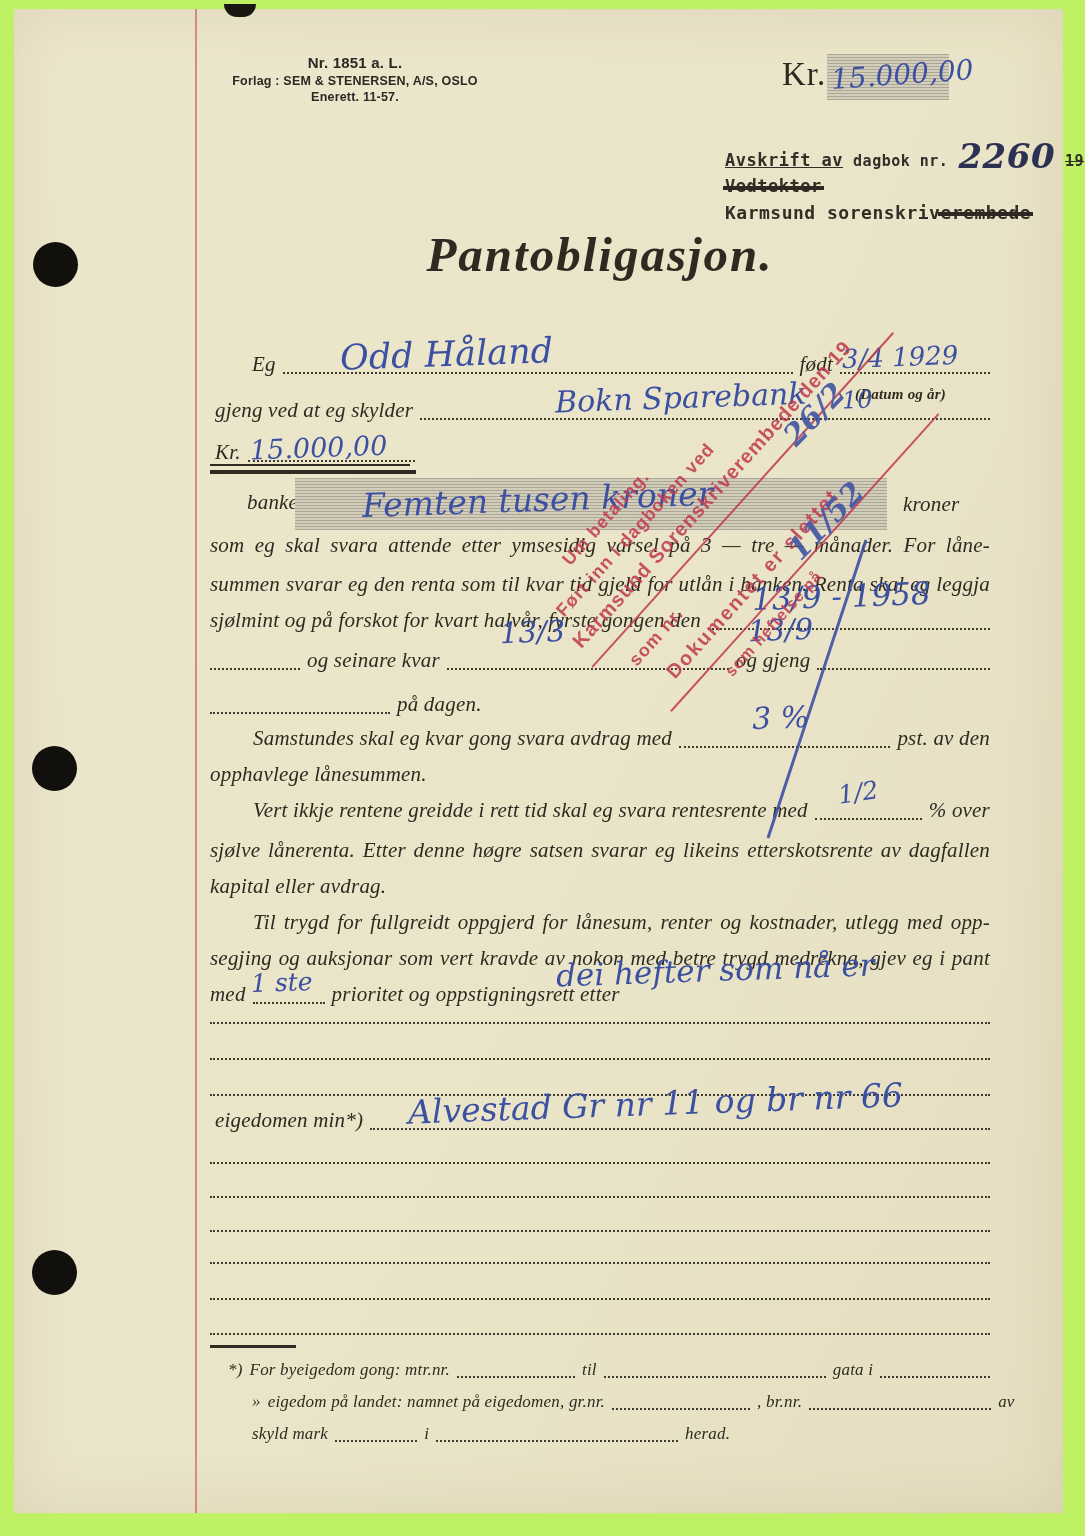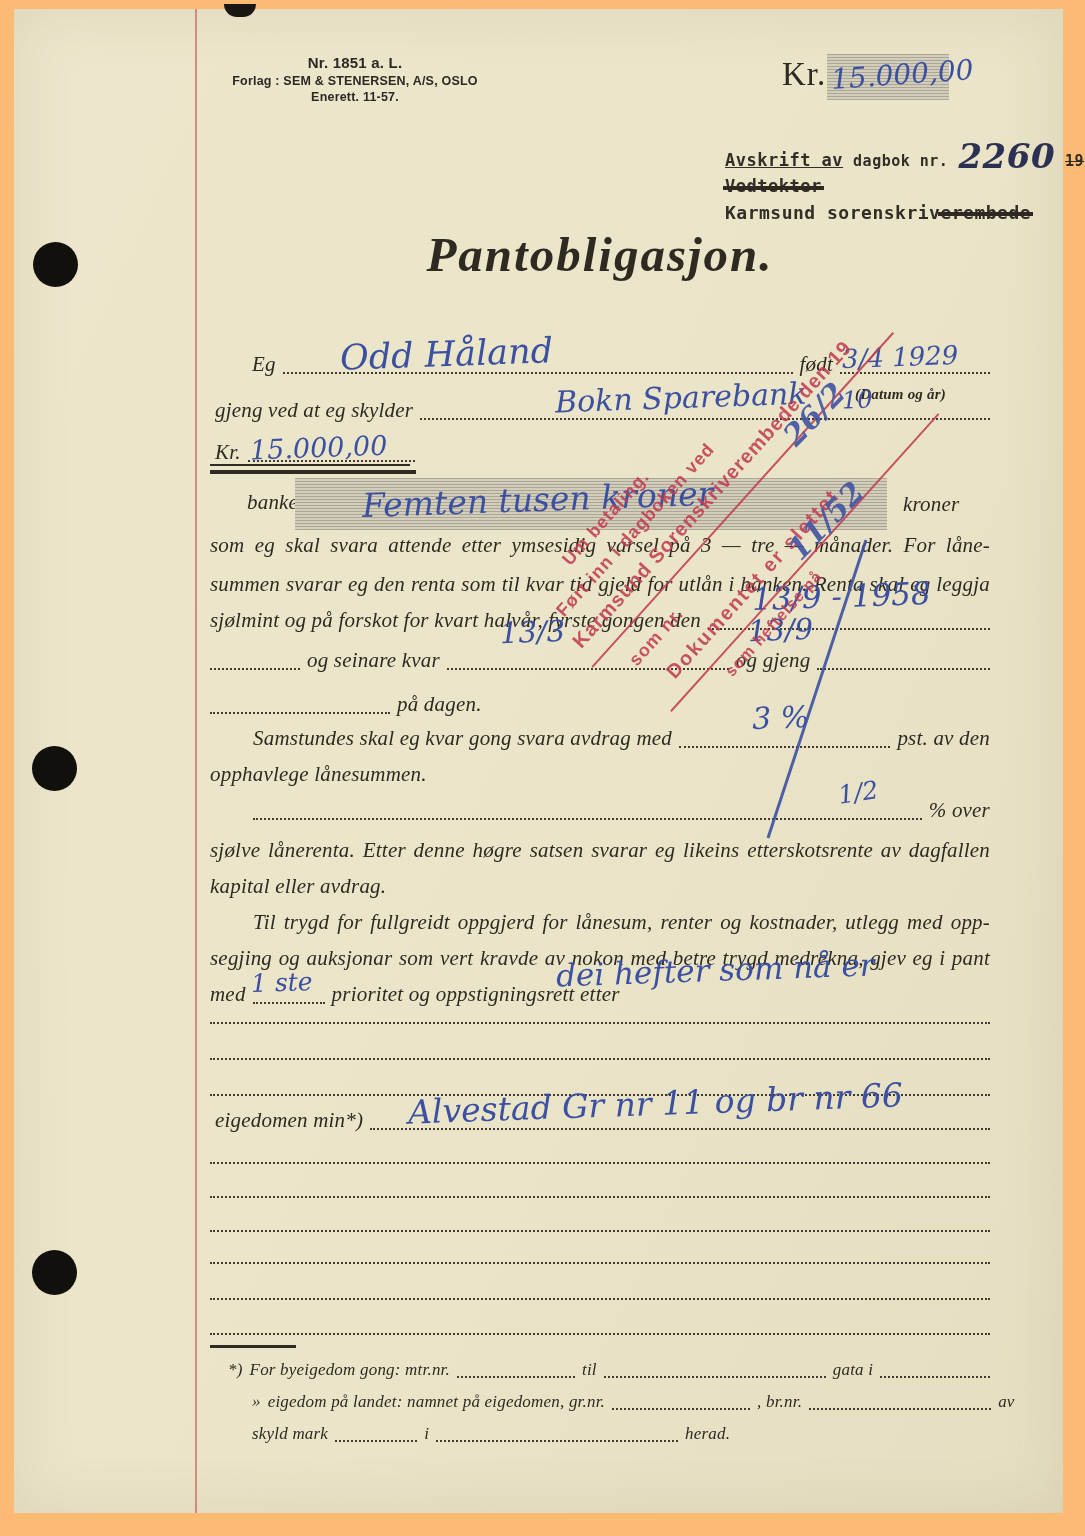--- a/index.html
+++ b/index.html
@@ -1,16 +1,16 @@
 <!DOCTYPE html>
 <html><head>
 <meta charset="utf-8">
 <style>
   html,body{margin:0;padding:0;background:#191613;}
-  .scan{position:relative;width:1085px;height:1536px;background:#fdba74;overflow:hidden;
+  .scan{position:relative;width:1085px;height:1536px;background:#bef264;overflow:hidden;
         font-family:"Liberation Serif",serif;}
   .paper{position:absolute;left:14px;top:9px;width:1049px;height:1504px;
          background:linear-gradient(115deg,#ece6cc 0%,#eae4c8 55%,#e5dec1 100%);
          box-shadow:inset 0 0 60px rgba(120,100,50,0.12);}
   .red-margin{position:absolute;left:195px;top:9px;width:2px;height:1504px;background:#cf7d74;opacity:.85;}
   .hole{position:absolute;width:45px;height:45px;border-radius:50%;background:#12100c;}
   .notch{position:absolute;left:224px;top:4px;width:32px;height:13px;border-radius:0 0 16px 16px;background:#1a1712;}
 
   
   .pt{position:absolute;font-family:"Liberation Serif",serif;font-style:italic;
@@ -143,20 +143,21 @@
 
   <div class="pt row" style="left:253px;top:726px;width:737px;text-align:right;">
     <span>Samstundes skal eg kvar gong svara avdrag med</span>
     <span class="blank grow"></span>
     <span>pst. av den</span>
   </div>
   <div class="hw" style="left:752px;top:700px;font-size:30px;">3 %</div>
   <div class="pt" style="left:210px;top:762px;">opphavlege lånesummen.</div>
 
   <div class="pt row" style="left:253px;top:798px;width:737px;">
+    <span>Vert ikkje rentene greidde i rett tid skal eg svara rentesrente med</span>
     <span class="blank grow"></span>
     <span>% over</span>
   </div>
   <div class="hw" style="left:838px;top:778px;font-size:25px;transform:rotate(-8deg);">1/2</div>
   <div class="pt jline" style="left:210px;top:838px;width:780px;">sjølve lånerenta. Etter denne høgre satsen svarar eg likeins etterskotsrente av dagfallen</div>
   <div class="pt" style="left:210px;top:874px;">kapital eller avdrag.</div>
 
   <div class="pt jline" style="left:253px;top:910px;width:737px;">Til trygd for fullgreidt oppgjerd for lånesum, renter og kostnader, utlegg med opp-</div>
   <div class="pt jline" style="left:210px;top:946px;width:780px;">segjing og auksjonar som vert kravde av nokon med betre trygd medrekna, gjev eg i pant</div>
   <div class="pt row" style="left:210px;top:982px;width:560px;">

